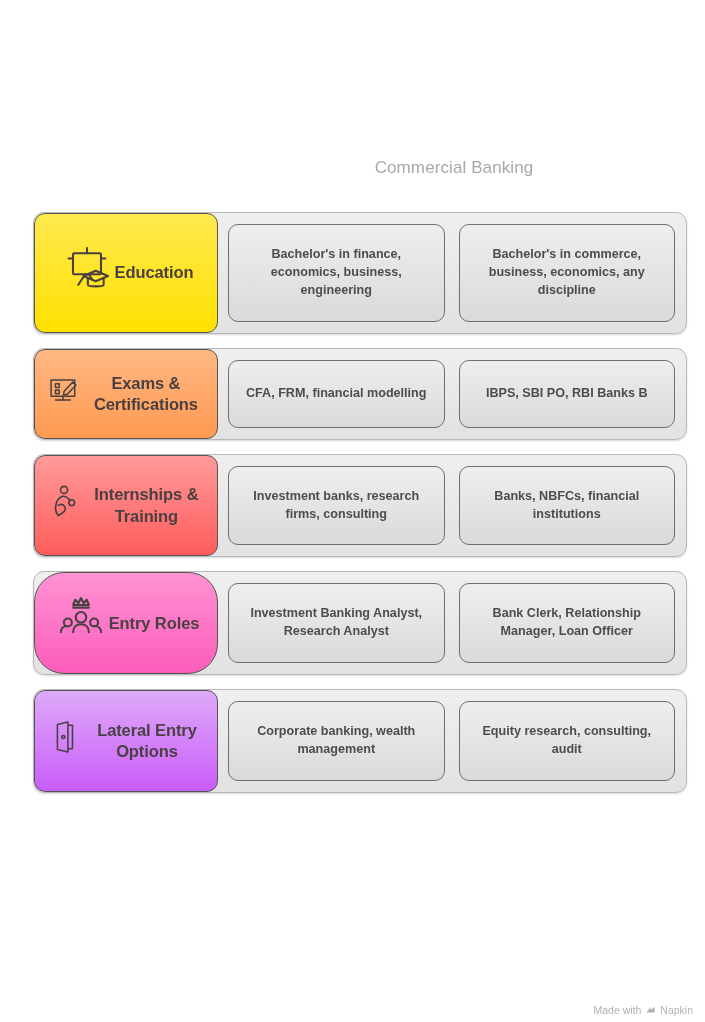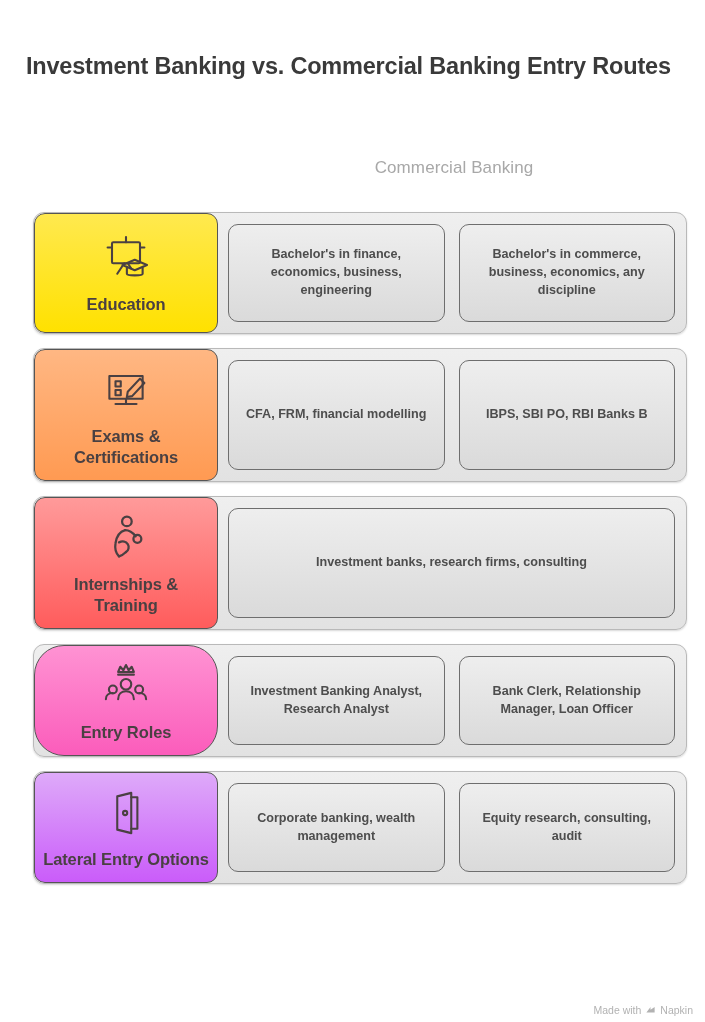--- a/index.html
+++ b/index.html
@@ -72,21 +72,20 @@
   }
 
   
   .label-panel {
     position: relative;
     width: 184px;
     flex: 0 0 184px;
     border: 1.6px solid #555555;
     border-radius: 11px;
     display: flex;
-    flex-direction: column;
     align-items: center;
     justify-content: center;
     padding: 12px 8px;
     z-index: 2;
   }
   .label-icon {
     width: 56px;
     height: 56px;
     display: block;
     margin-bottom: 8px;
@@ -143,21 +142,20 @@
     color: #b2b2b2;
     z-index: 5;
   }
   .watermark svg { display: block; }
 </style>
 </head>
 <body>
 
 <div id="page">
 
-  <div class="page-title">Investment Banking vs. Commercial Banking Entry Routes</div>
 
   <div class="col-headers">
     <div class="col-header">Commercial Banking</div>
   </div>
 
   <div class="rows">
 
     <div class="row-wrap">
       <div class="label-panel theme-yellow">
         <span class="label-icon">
@@ -209,20 +207,21 @@
             <path d="M31 23 C36 23 40 26 43 30"></path>
             <circle cx="45" cy="33" r="4.5"></circle>
             <path d="M24 37 C28 35 32 36 34 39 C36 42 35 46 32 48"></path>
             <path d="M32 48 C30 50 27 52 24 53"></path>
           </svg>
         </span>
         <span class="label-text">Internships &amp; Training</span>
       </div>
       <div class="cells">
         <div class="cell">Investment banks, research firms, consulting</div>
+        <div class="cell">Banks, NBFCs, financial institutions</div>
       </div>
     </div>
 
     <div class="row-wrap">
       <div class="label-panel theme-pink">
         <span class="label-icon">
           <svg viewBox="0 0 64 64" fill="none" stroke="#4a4042" stroke-width="2.4" stroke-linecap="round" stroke-linejoin="round">
             <path d="M23 16 L25.5 10 L29 14 L32 8 L35 14 L38.5 10 L41 16 Z"></path>
             <line x1="23" y1="19" x2="41" y2="19"></line>
             <circle cx="32" cy="30" r="6"></circle>

